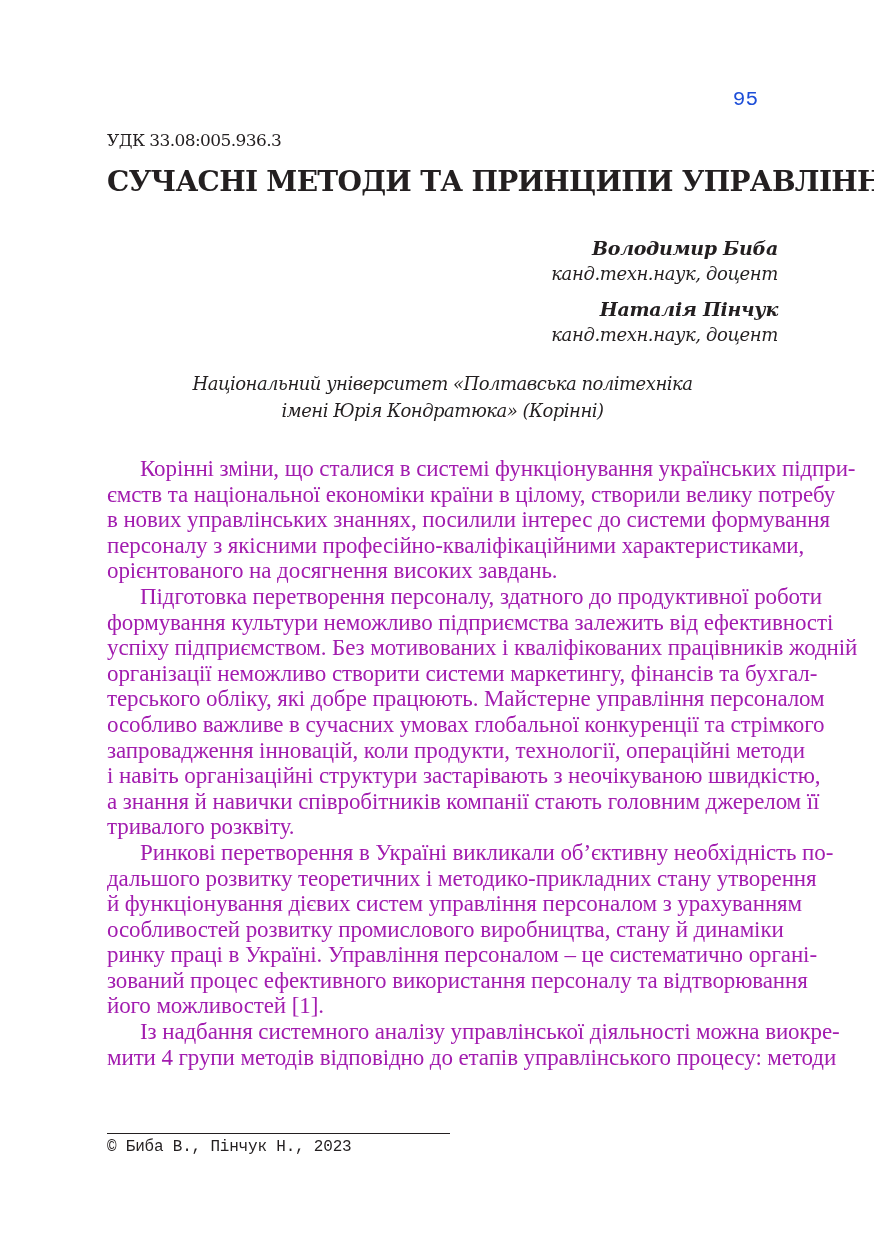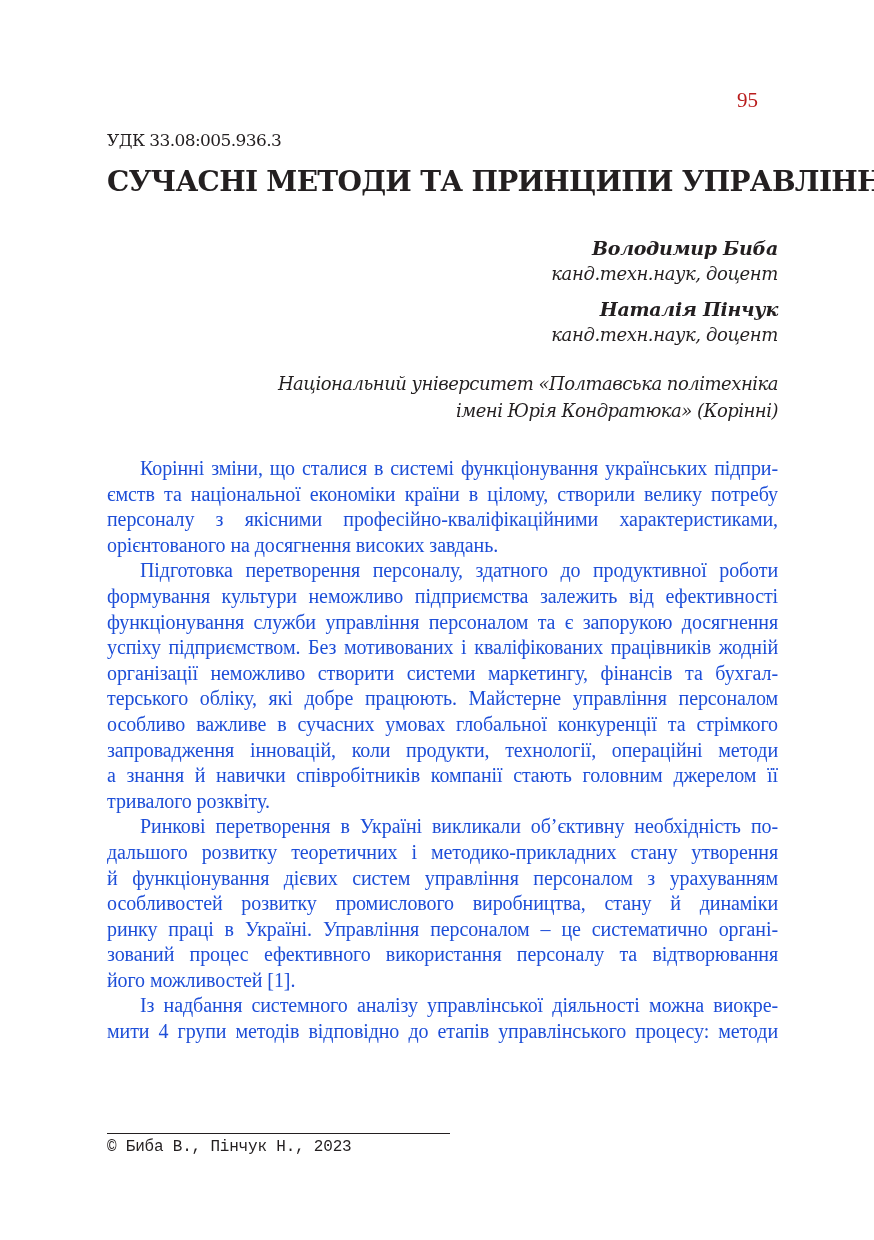--- a/index.html
+++ b/index.html
@@ -13,22 +13,22 @@
       position: relative;
       overflow: hidden;
       color: #231f20;
       font-family: "DejaVu Serif", "Liberation Serif", serif;
     }
     .page-number {
       position: absolute;
       top: 88px;
       right: 116px;
       font-size: 21px;
-      font-family: Liberation Serif, serif;
-      color: #b91c1c;
+      font-family: Liberation Mono, monospace;
+      color: #1d4ed8;
     }
     .udk {
       position: absolute;
       top: 130px;
       left: 107px;
       font-size: 17px;
       font-family: "DejaVu Serif", serif;
       letter-spacing: -0.6px;
     }
     .title {
@@ -70,30 +70,30 @@
       top: 370px;
       left: 107px;
       width: 671px;
       text-align: right;
       font-family: "DejaVu Serif", serif;
       font-style: italic;
       font-size: 18px;
       line-height: 27px;
       letter-spacing: -0.5px;
     }
-    .affiliation div { white-space: nowrap; }
+    .affiliation div { white-space: nowrap; text-align: center; }
     .body-text {
       position: absolute;
       top: 456px;
       left: 107px;
       width: 671px;
       font-family: "Liberation Serif", serif;
-      font-size: 20px;
+      font-size: 23px;
       line-height: 25.6px;
-      color: #1d4ed8;
+      color: #a21caf;
     }
     .para-line {
       display: block;
       white-space: nowrap;
       text-align: justify;
       text-align-last: justify;
       height: 25.6px;
       letter-spacing: -0.1px;
     }
     .para-line.first { text-indent: 33px; }
@@ -135,32 +135,33 @@
 
 <div class="affiliation">
   <div>Національний університет «Полтавська політехніка</div>
   <div>імені Юрія Кондратюка» (Корінні)</div>
 </div>
 
 <div class="body-text" id="body-text">
     <div>
       <span class="para-line first">Корінні зміни, що сталися в системі функціонування українських підпри-</span>
       <span class="para-line">ємств та національної економіки країни в цілому, створили велику потребу</span>
+      <span class="para-line">в нових управлінських знаннях, посилили інтерес до системи формування</span>
       <span class="para-line">персоналу з якісними професійно-кваліфікаційними характеристиками,</span>
       <span class="para-line last">орієнтованого на досягнення високих завдань.</span>
     </div>
     <div>
       <span class="para-line first">Підготовка перетворення персоналу, здатного до продуктивної роботи</span>
       <span class="para-line">формування культури неможливо підприємства залежить від ефективності</span>
-      <span class="para-line">функціонування служби управління персоналом та є запорукою досягнення</span>
       <span class="para-line">успіху підприємством. Без мотивованих і кваліфікованих працівників жодній</span>
       <span class="para-line">організації неможливо створити системи маркетингу, фінансів та бухгал-</span>
       <span class="para-line">терського обліку, які добре працюють. Майстерне управління персоналом</span>
       <span class="para-line">особливо важливе в сучасних умовах глобальної конкуренції та стрімкого</span>
       <span class="para-line">запровадження інновацій, коли продукти, технології, операційні методи</span>
+      <span class="para-line">і навіть організаційні структури застарівають з неочікуваною швидкістю,</span>
       <span class="para-line">а знання й навички співробітників компанії стають головним джерелом її</span>
       <span class="para-line last">тривалого розквіту.</span>
     </div>
     <div>
       <span class="para-line first">Ринкові перетворення в Україні викликали об’єктивну необхідність по-</span>
       <span class="para-line">дальшого розвитку теоретичних і методико-прикладних стану утворення</span>
       <span class="para-line">й функціонування дієвих систем управління персоналом з урахуванням</span>
       <span class="para-line">особливостей розвитку промислового виробництва, стану й динаміки</span>
       <span class="para-line">ринку праці в Україні. Управління персоналом – це систематично органі-</span>
       <span class="para-line">зований процес ефективного використання персоналу та відтворювання</span>

